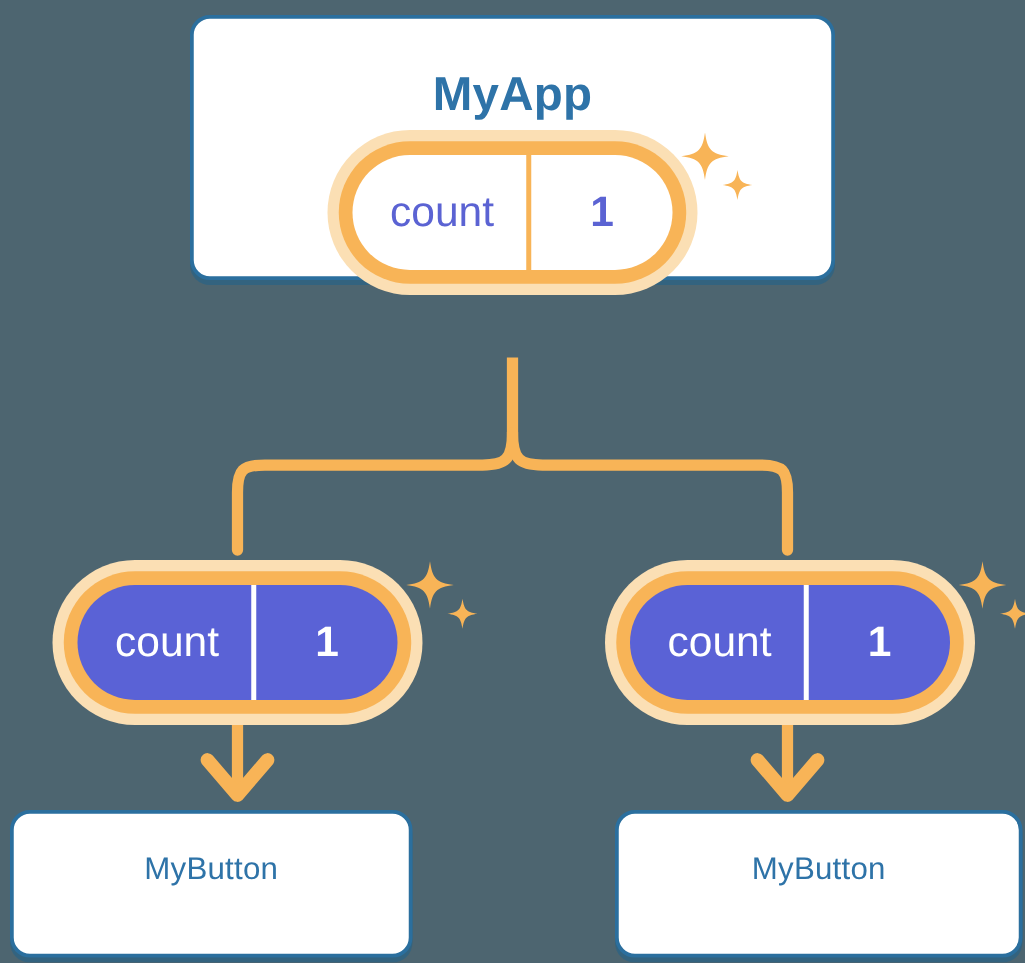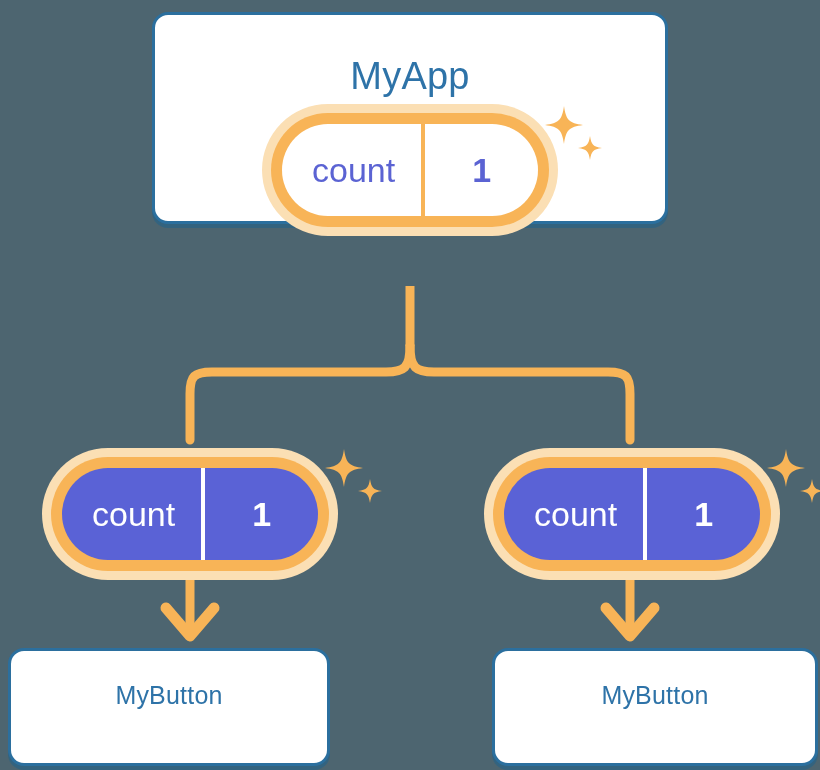--- a/index.html
+++ b/index.html
@@ -45,20 +45,21 @@
     font-size: 38px;
     letter-spacing: 0.2px;
     white-space: nowrap;
   }
 
   #card-myapp {
     left: 152px;
     top: 12px;
     width: 516px;
     height: 212px;
+    font-weight: bold;
   }
   #card-myapp .card-title { top: 40px; }
 
   #card-mybutton-left {
     left: 8px;
     top: 648px;
     width: 322px;
     height: 118px;
   }
   #card-mybutton-right {

